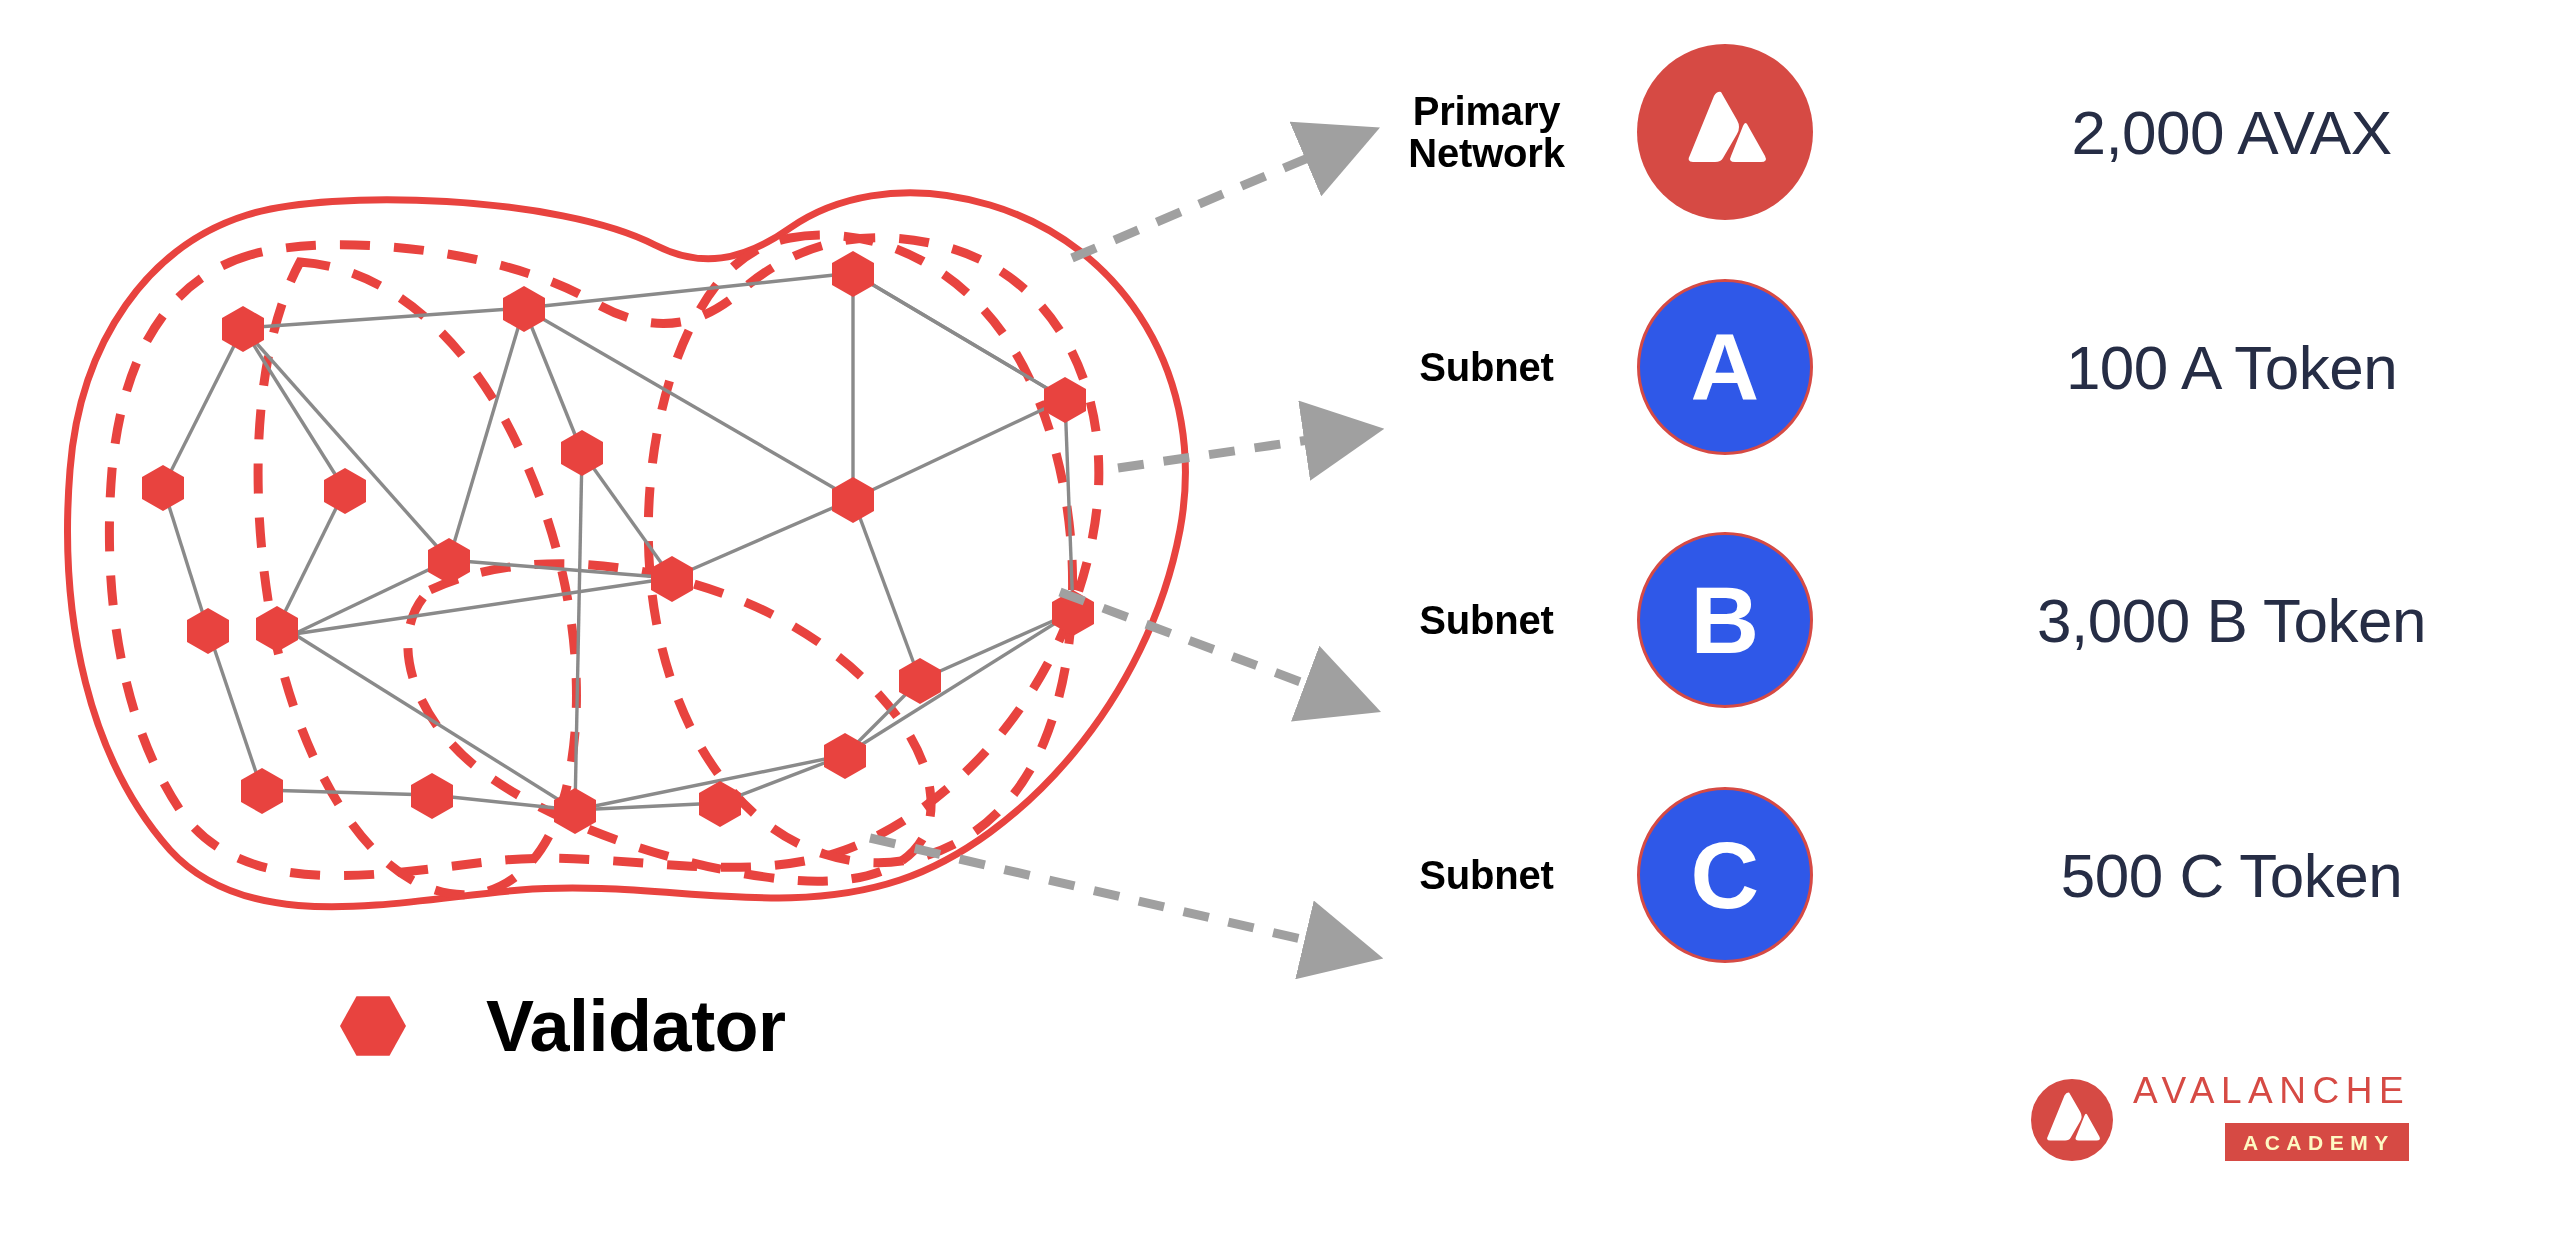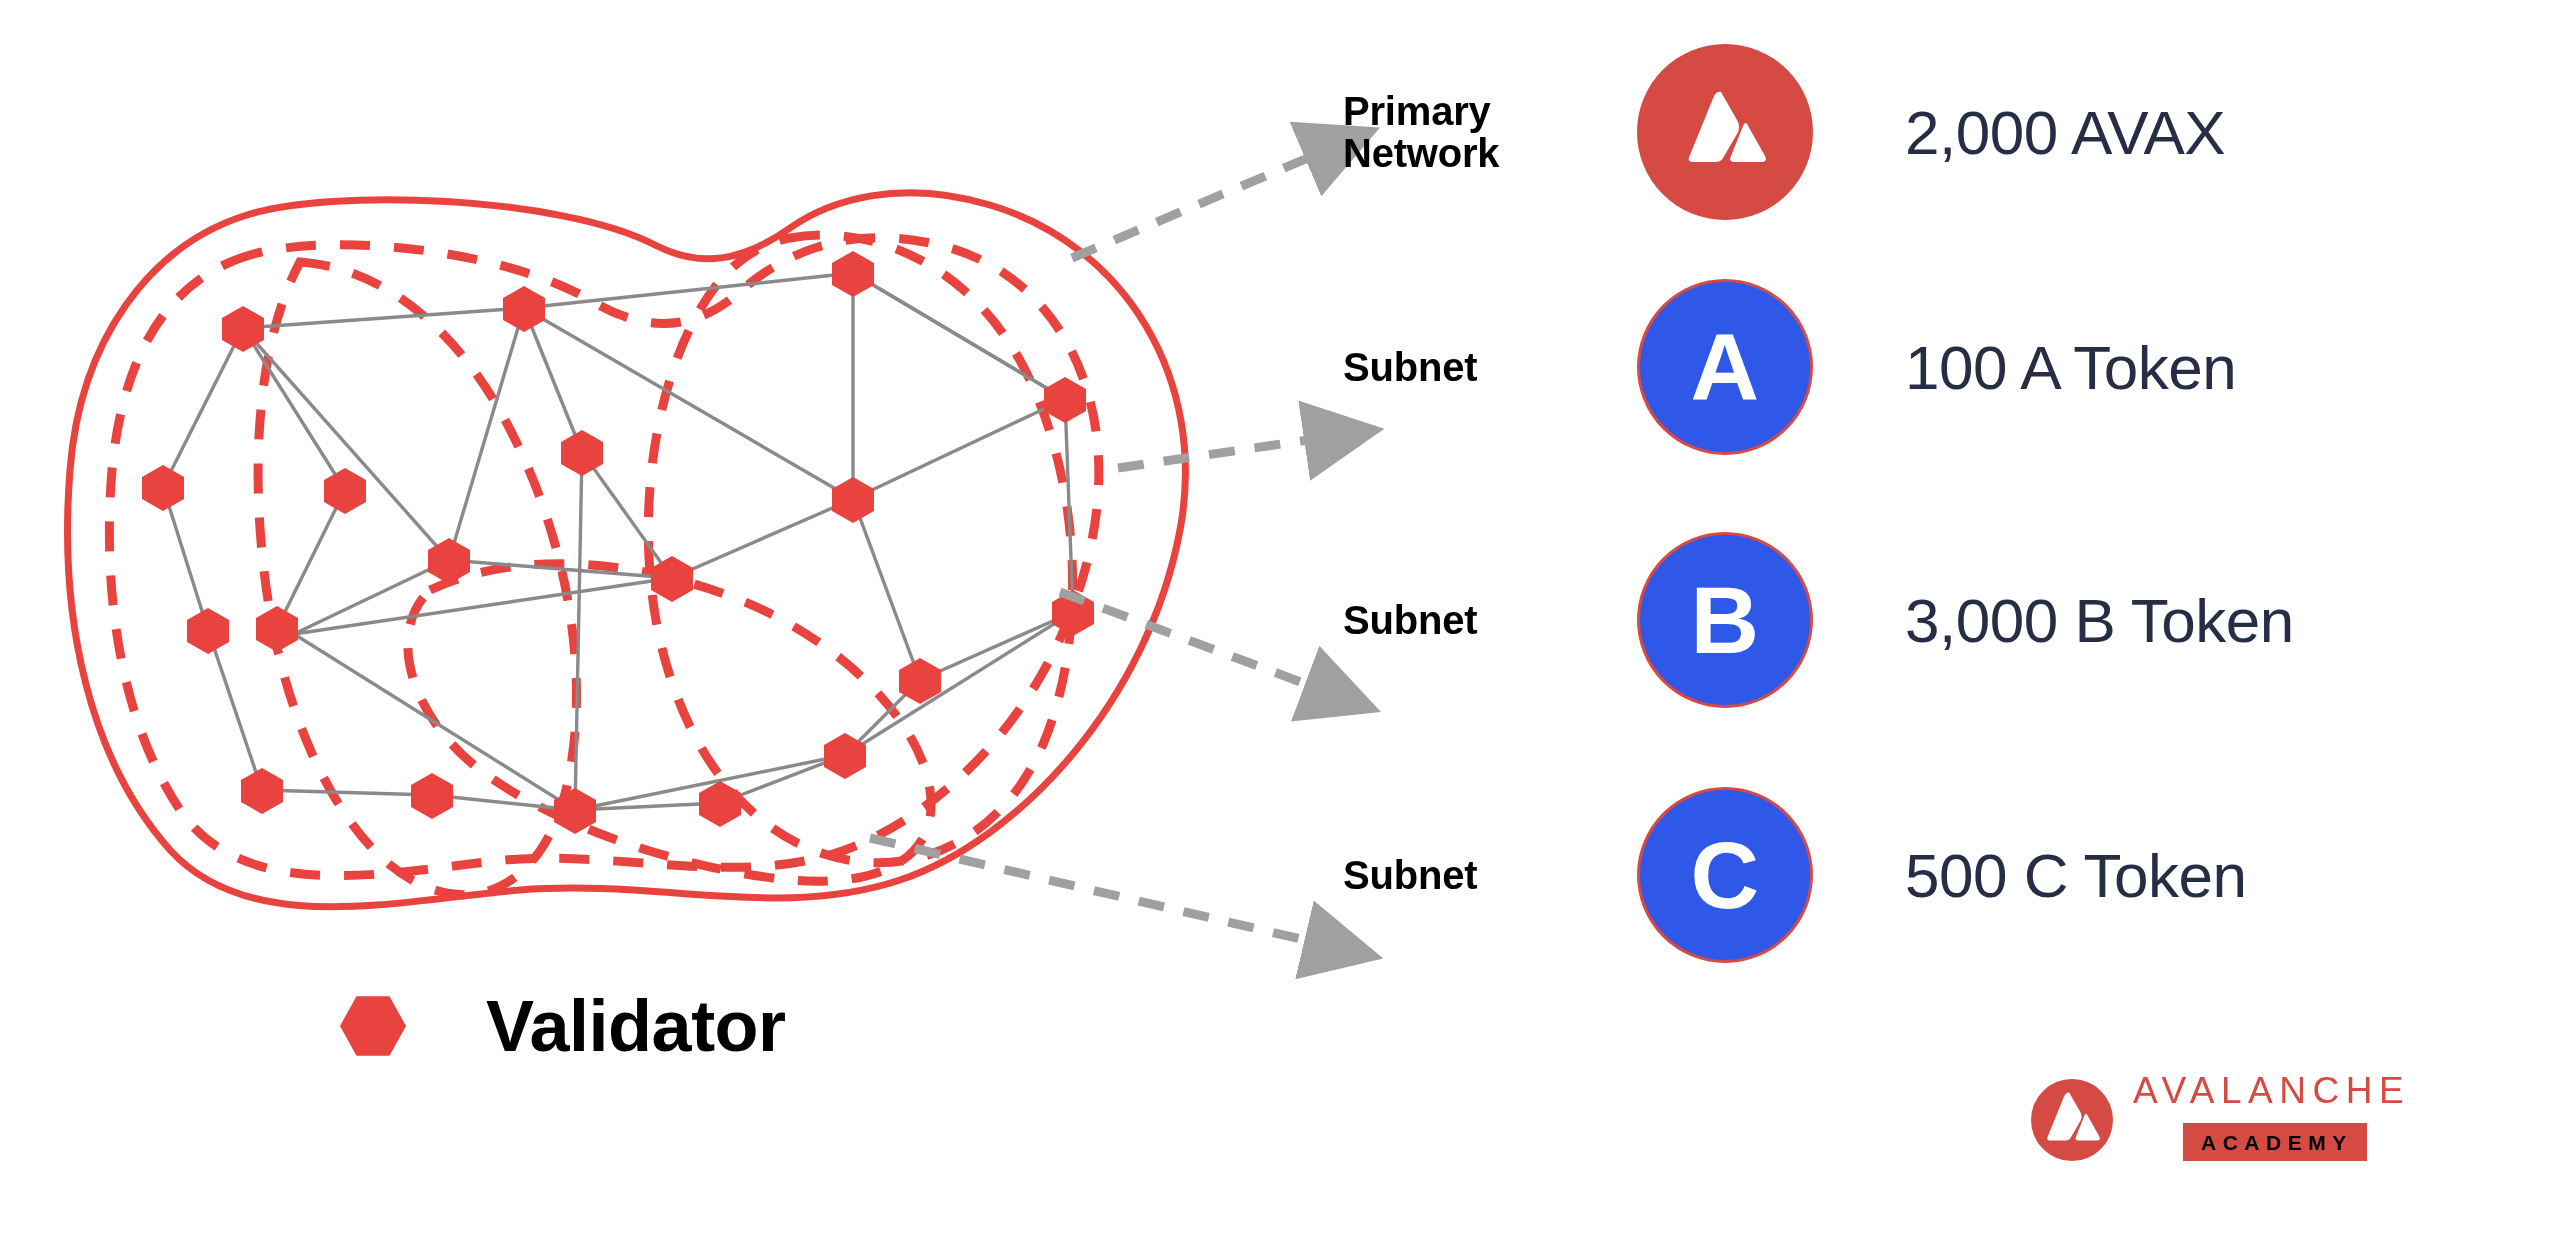--- a/index.html
+++ b/index.html
@@ -37,20 +37,21 @@
     width: 1228px;
     height: 1020px;
   }
   .legend-row {
     position: absolute;
     left: 0;
     width: 1228px;
     height: 180px;
     display: flex;
     align-items: center;
+    text-align: center;
   }
   .row-label {
     width: 300px;
     font-size: 40px;
     font-weight: bold;
     color: #000000;
     line-height: 1.05;
     letter-spacing: -0.2px;
     padding-left: 13px;
     box-sizing: border-box;
@@ -138,23 +139,23 @@
   }
   .academy-wordmark {
     font-size: 37px;
     letter-spacing: 6.5px;
     color: #d64a44;
     font-weight: normal;
     line-height: 1;
   }
   .academy-sub {
     margin-top: 14px;
-    margin-left: 50px;
+    margin-left: 92px;
     background: #d64a44;
-    color: #000000;
+    color: #fef9c3;
     font-size: 21px;
     letter-spacing: 6.5px;
     padding: 9px 14px 8px 18px;
     display: inline-block;
     line-height: 1;
     font-weight: bold;
   }
 </style>
 </head>
 <body>

